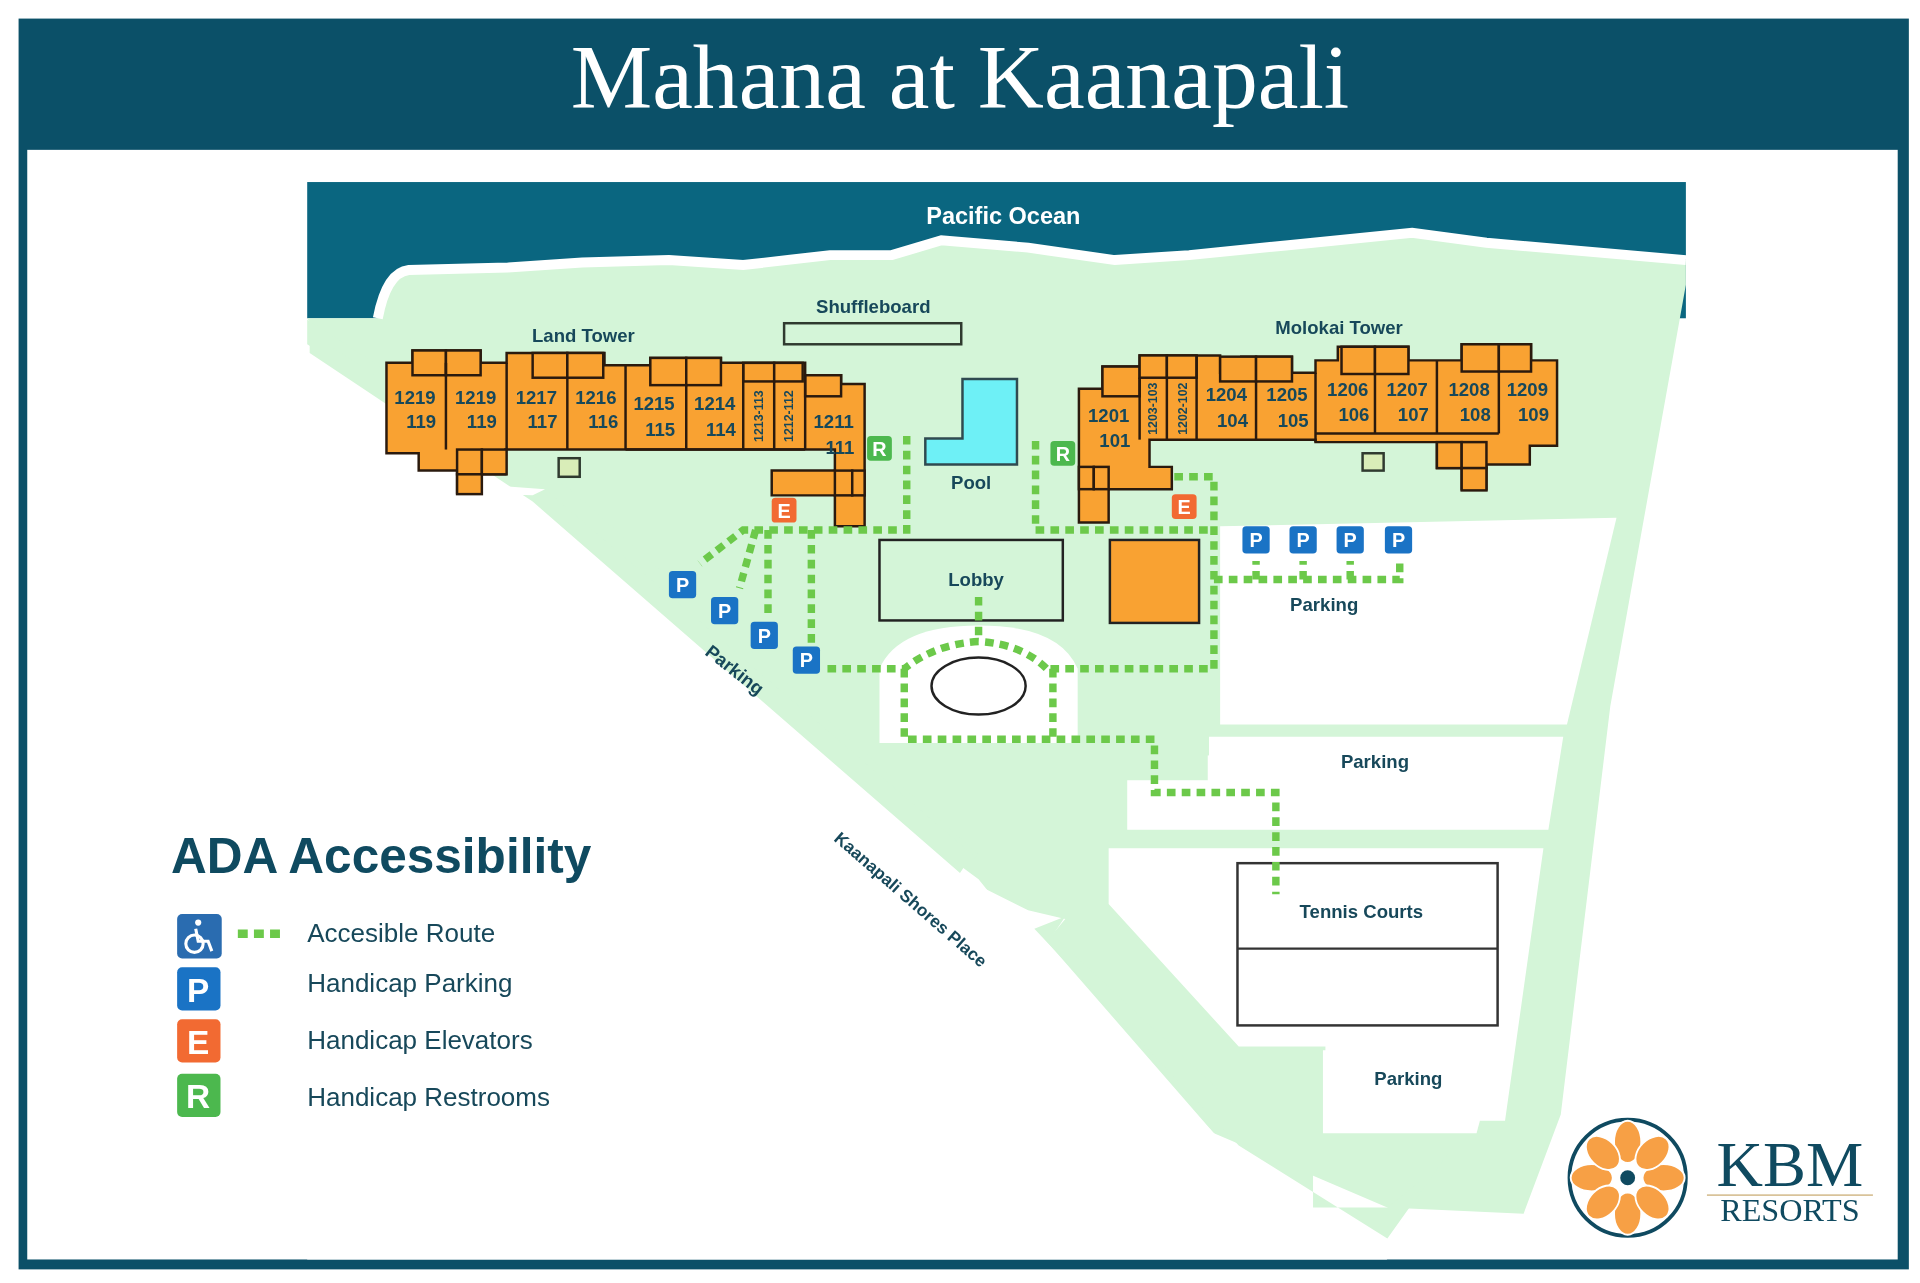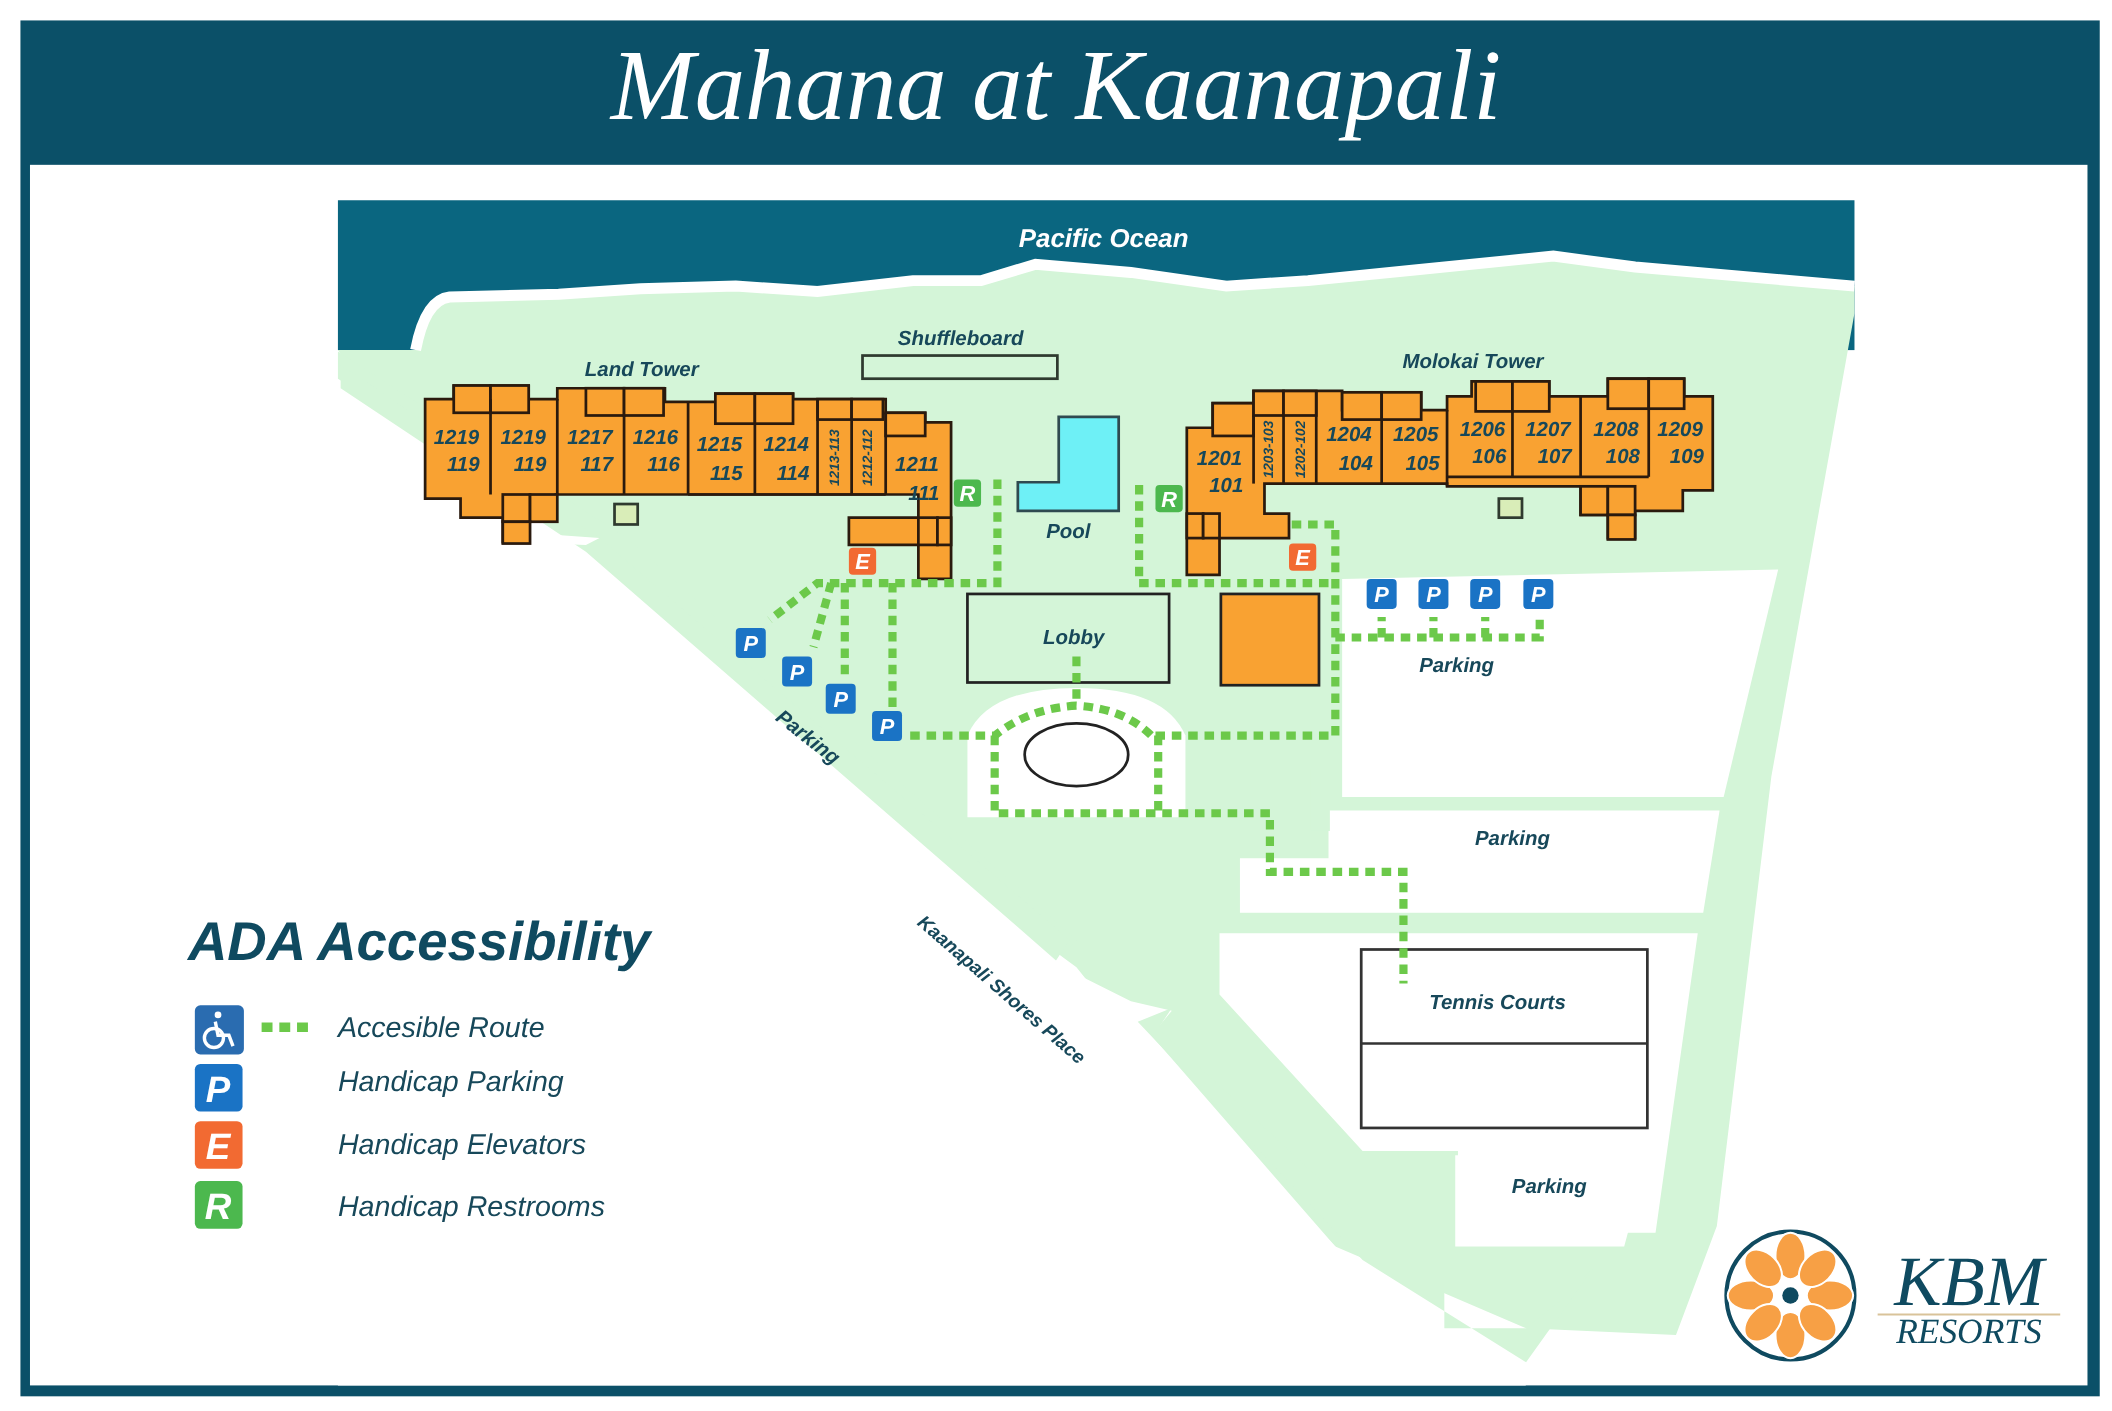--- a/index.html
+++ b/index.html
@@ -1,17 +1,17 @@
 <!DOCTYPE html>
 <html><head>
 <meta charset="utf-8">
 <style>
   html,body{margin:0;padding:0;background:#ffffff;}
   body{width:1920px;height:1283px;overflow:hidden;position:relative;font-family:"Liberation Sans",sans-serif;}
-  #stage{position:absolute;left:0;top:0;width:1600px;height:1283px;font-style:italic;}
+  #stage{position:absolute;left:0;top:0;width:1600px;height:1283px;}
   svg text{font-family:"Liberation Sans","DejaVu Sans",sans-serif;}
   .serif{font-family:"Liberation Serif","DejaVu Serif",serif !important;}
   .lbl{fill:#17485a;font-weight:bold;}
   .unit{fill:#17485a;font-weight:bold;font-size:15px;}
   .unitv{fill:#17485a;font-weight:bold;font-size:10px;}
   .bld{fill:#f9a232;stroke:#2a1a0e;stroke-width:2;}
   .route{fill:none;stroke:#6cc94a;stroke-width:6;stroke-dasharray:7 5;}
   .legend-text{fill:#17485a;font-size:21px;}
 </style>
 </head>

